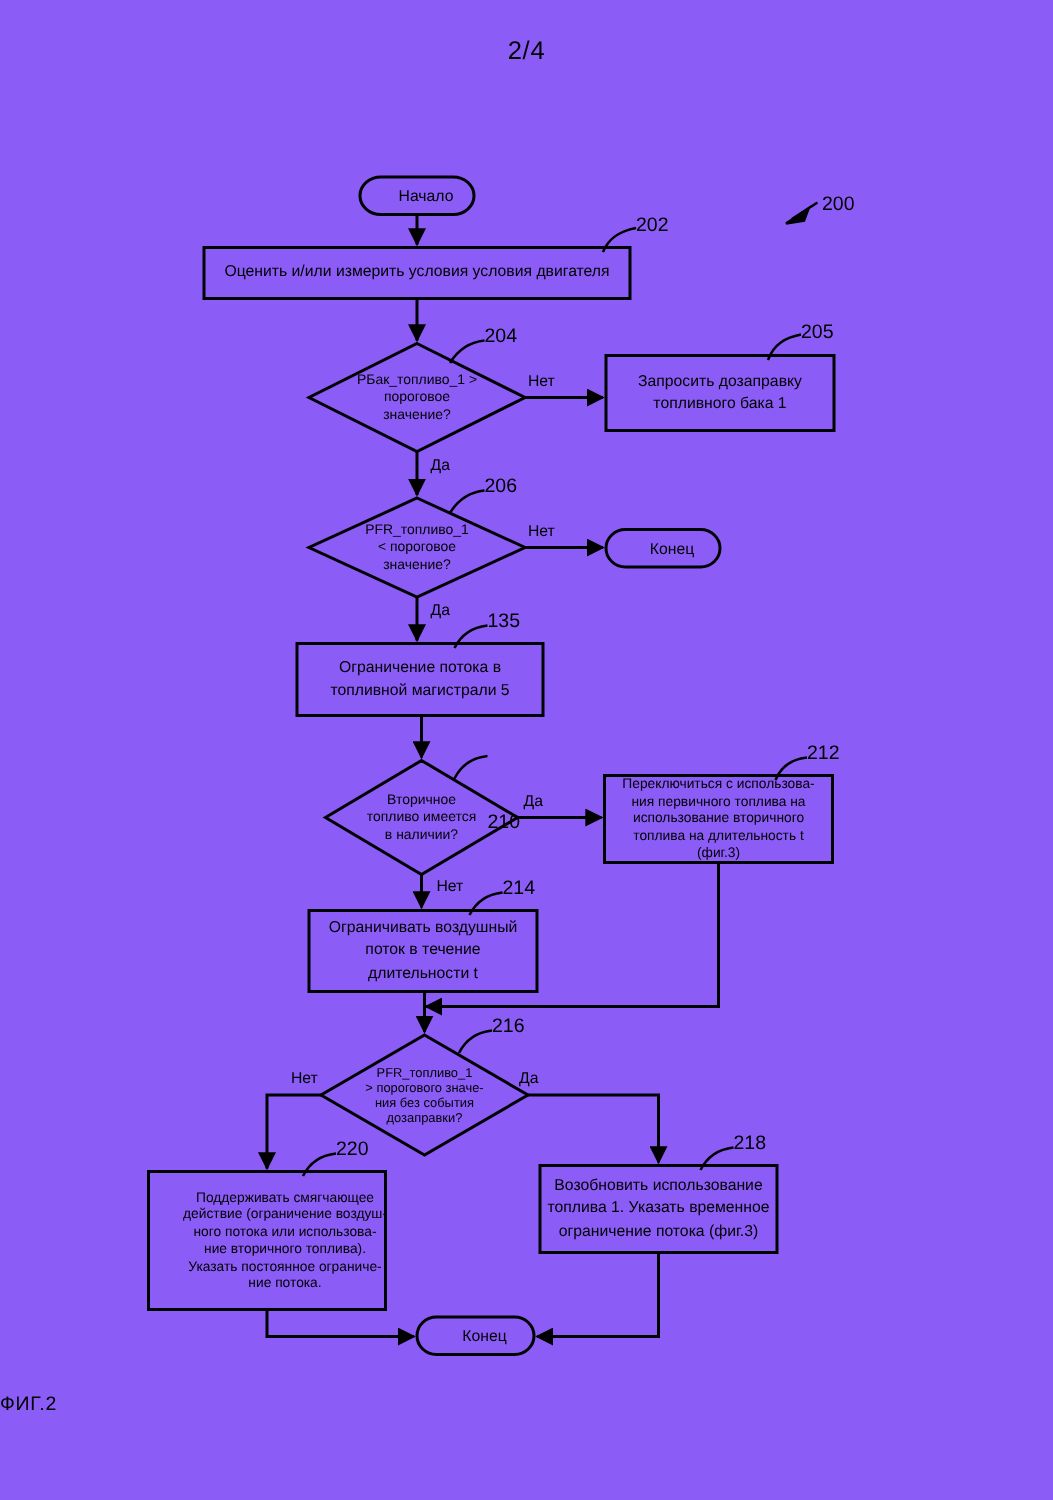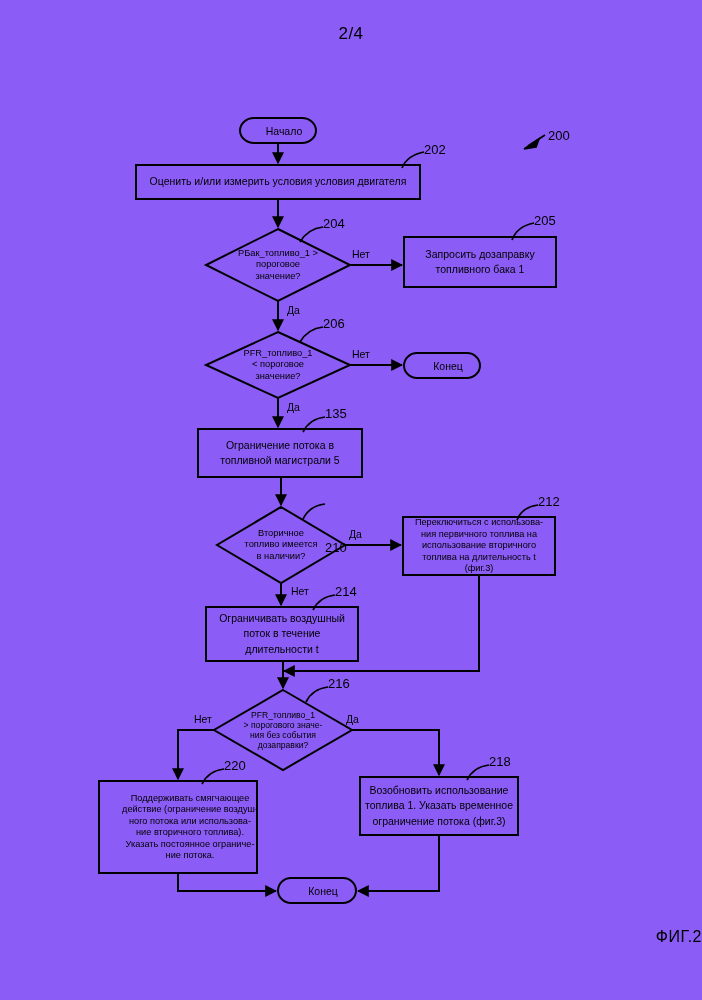--- a/index.html
+++ b/index.html
@@ -23,22 +23,22 @@
     width: 702px;
     text-align: center;
     font-size: 17px;
     letter-spacing: 0.5px;
   }
   #fig-caption {
     position: absolute;
     top: 928px;
     left: 0;
     width: 702px;
-    text-align: right;
-    font-size: 16px;
+    text-align: left;
+    font-size: 13px;
     letter-spacing: 0.5px;
   }
   svg#flow {
     position: absolute;
     top: 0;
     left: 0;
     width: 702px;
     height: 1000px;
   }
   .node-text {

